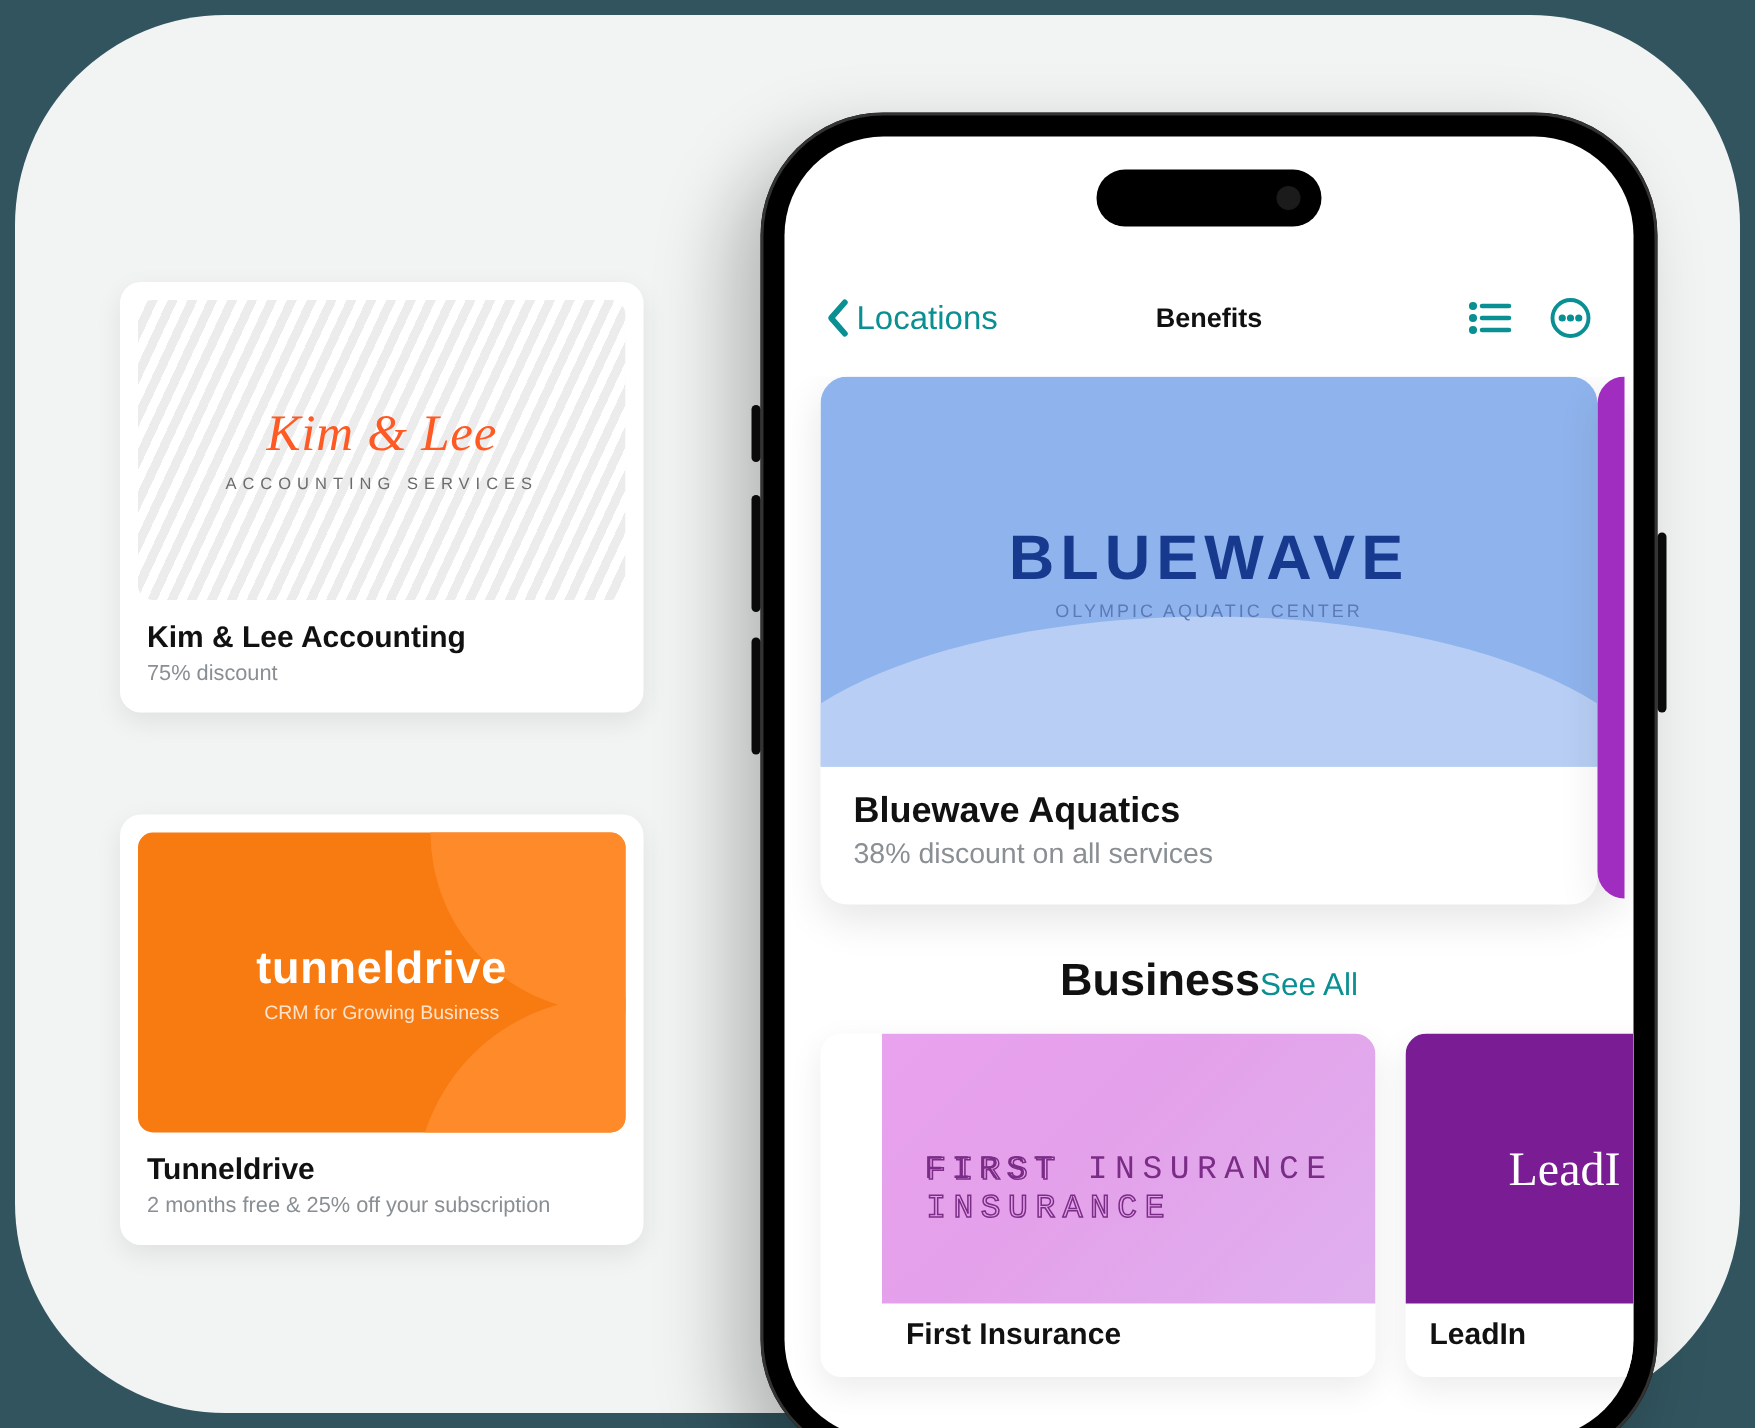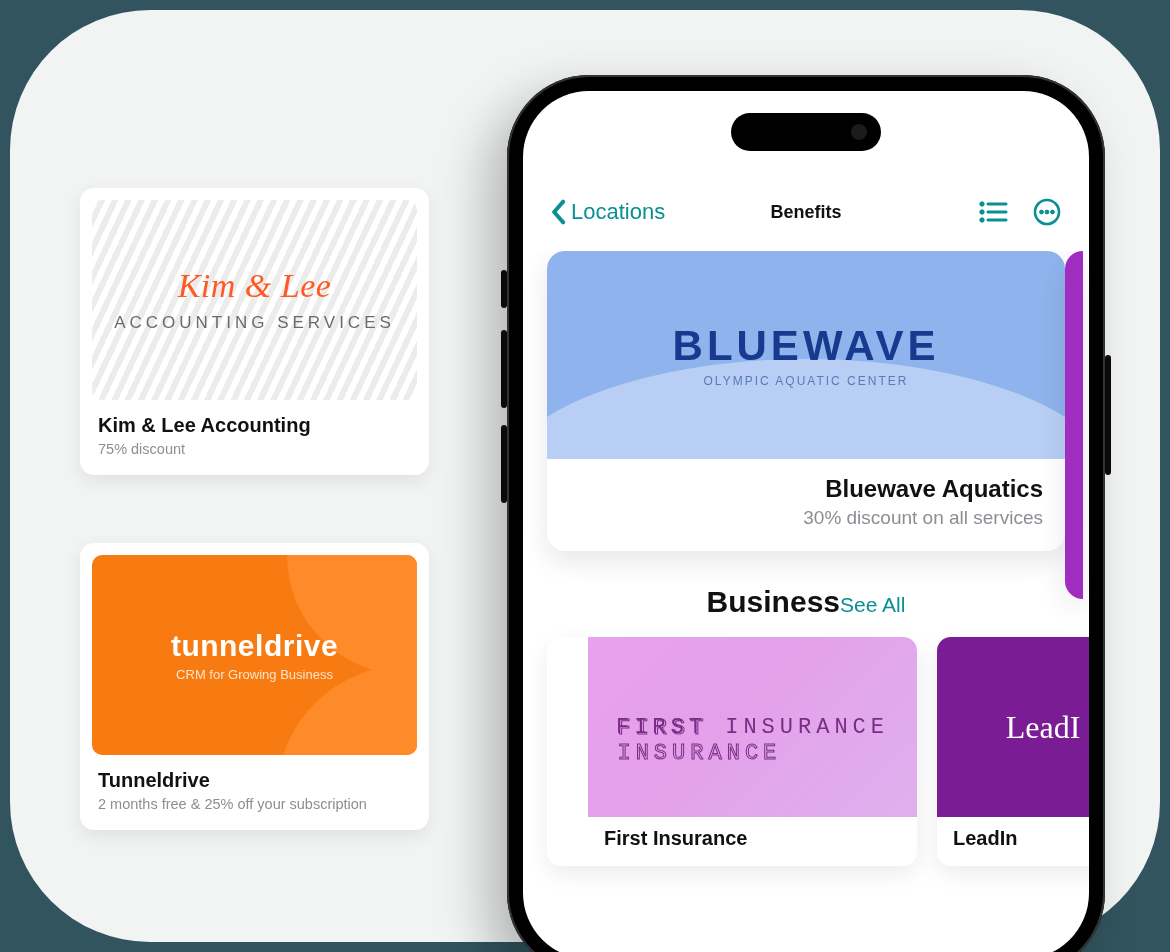--- a/index.html
+++ b/index.html
@@ -55,21 +55,21 @@
       linear-gradient(#f3f3f3,#fafafa);
   }
   .kim-cover .brand1 {
     font-family: Georgia, "Times New Roman", serif;
     font-size: 34px;
     color: #ff5a23;
     font-style: italic;
     letter-spacing: 0.5px;
   }
   .kim-cover .brand2 {
-    font-size: 17px;
+    font-size: 11px;
     letter-spacing: 4px;
     color: #6b6b6b;
     margin-top: 8px;
   }
 
   
   .td-cover { background: #f77b11; }
   .td-cover::before, .td-cover::after {
     content: "";
     position: absolute;
@@ -189,21 +189,21 @@
   }
 
   .hero-card {
     background: #fff;
     border-radius: 18px;
     box-shadow: 0 10px 28px rgba(0,0,0,0.10);
     overflow: hidden;
     margin-bottom: 34px;
   }
   .hero-cover {
-    height: 208px;
+    height: 260px;
     position: relative;
     background: linear-gradient(#8fb3ec,#8fb3ec);
     display: flex;
     align-items: center;
     justify-content: center;
     flex-direction: column;
     overflow: hidden;
   }
   .hero-cover .wave {
     position: absolute;
@@ -224,21 +224,21 @@
     font-family: Arial Black, Arial, sans-serif;
   }
   .hero-cover .bw-sub {
     position: relative;
     z-index: 2;
     font-size: 12px;
     color: #5c79b8;
     letter-spacing: 2px;
     margin-top: 4px;
   }
-  .hero-body { padding: 16px 22px 22px 22px; text-align: right; }
+  .hero-body { padding: 16px 22px 22px 22px; }
   .hero-body .t { font-size: 24px; font-weight: 700; color: #111; }
   .hero-body .s { font-size: 19px; color: #8a8f94; margin-top: 4px; }
 
   .hero-peek {
     position: absolute;
     top: 0;
     right: -18px;
     width: 18px;
     height: 348px;
     background: #a12cc0;
@@ -370,21 +370,21 @@
       <div class="phone-content">
         <div style="position:relative;">
           <div class="hero-card">
             <div class="hero-cover">
               <div class="wave"></div>
               <div class="bw">BLUEWAVE</div>
               <div class="bw-sub">OLYMPIC AQUATIC CENTER</div>
             </div>
             <div class="hero-body">
               <div class="t">Bluewave Aquatics</div>
-              <div class="s">30% discount on all services</div>
+              <div class="s">38% discount on all services</div>
             </div>
           </div>
           <div class="hero-peek"></div>
         </div>
 
         <div class="section-header">
           <div class="h">Business</div>
           <div class="see">See All</div>
         </div>
 

